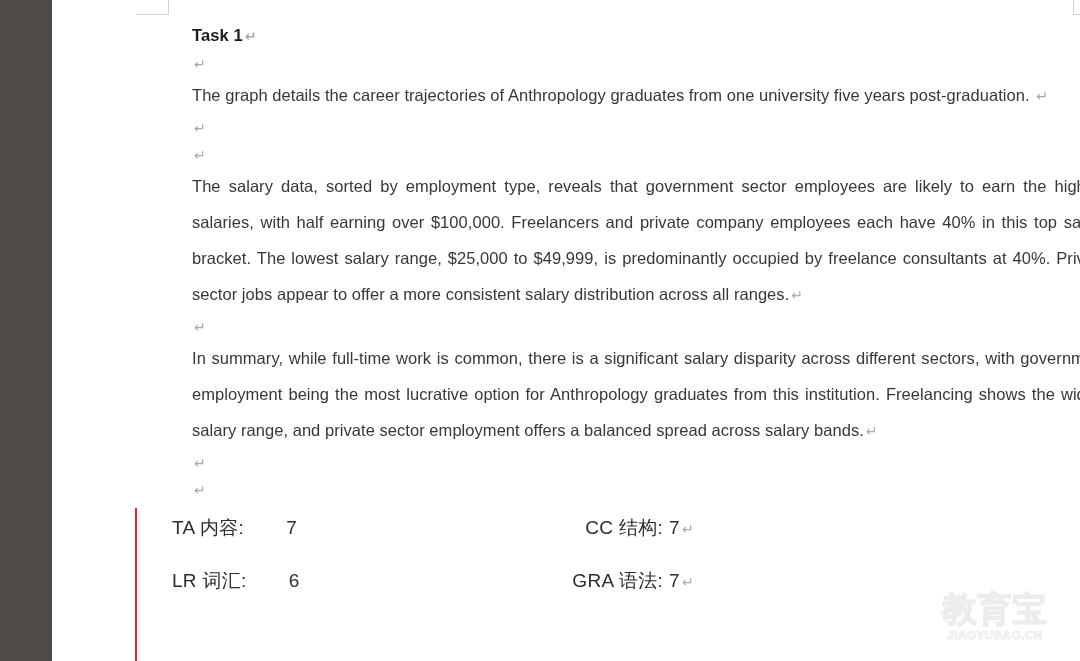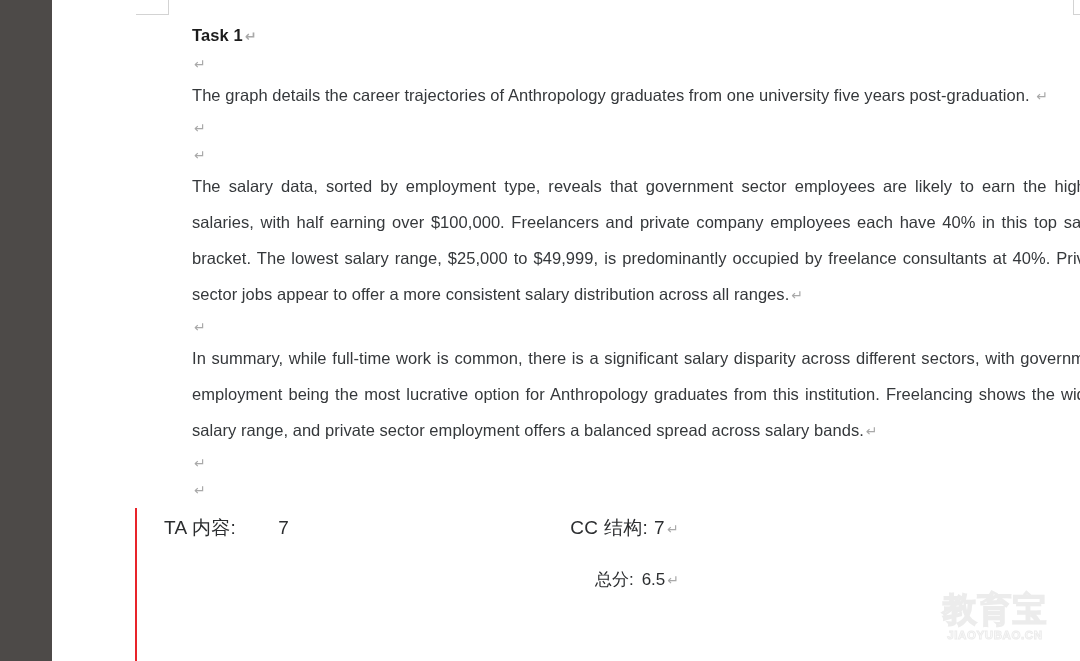--- a/index.html
+++ b/index.html
@@ -120,35 +120,36 @@
     top: 515px;
     width: 916px;
     z-index: 4;
   }
   .score-row {
     position: relative;
     height: 53px;
     font-size: 19px;
     color: #2b2d2f;
     letter-spacing: .3px;
+    margin-left: 8px;
   }
   .score-left {
     position: absolute;
     left: 0;
     top: 0;
     white-space: nowrap;
   }
   .score-left .score-label { }
   .score-left .score-value {
     display: inline-block;
     margin-left: 42px;
   }
   .score-right {
     position: absolute;
-    right: 401px;
+    right: 386px;
     top: 0;
     white-space: nowrap;
     text-align: right;
   }
   .score-right .score-value {
     margin-left: 6px;
   }
   .score-total-row {
     position: relative;
     height: 40px;
@@ -239,26 +240,29 @@
 
     <div class="score-row">
       <span class="score-left">
         <span class="score-label">TA 内容:</span><span class="score-value">7</span>
       </span>
       <span class="score-right">
         <span class="score-label">CC 结构:</span><span class="score-value">7</span><span class="pilcrow">↵</span>
       </span>
     </div>
 
-
-    <div class="score-total-row">
-      <span class="score-total">
-        <span class="score-label">总分:</span><span class="score-value">6.5</span><span class="pilcrow">↵</span>
+    <div class="score-row">
+      <span class="score-left">
+        <span class="score-label">LR 词汇:</span><span class="score-value">6</span>
+      </span>
+      <span class="score-right">
+        <span class="score-label">GRA 语法:</span><span class="score-value">7</span><span class="pilcrow">↵</span>
       </span>
     </div>
+
 
   </div>
 
   <div id="watermark">
     <div class="wm-cn">教育宝</div>
     <div class="wm-en">JIAOYUBAO.CN</div>
   </div>
 
 </div>
 

